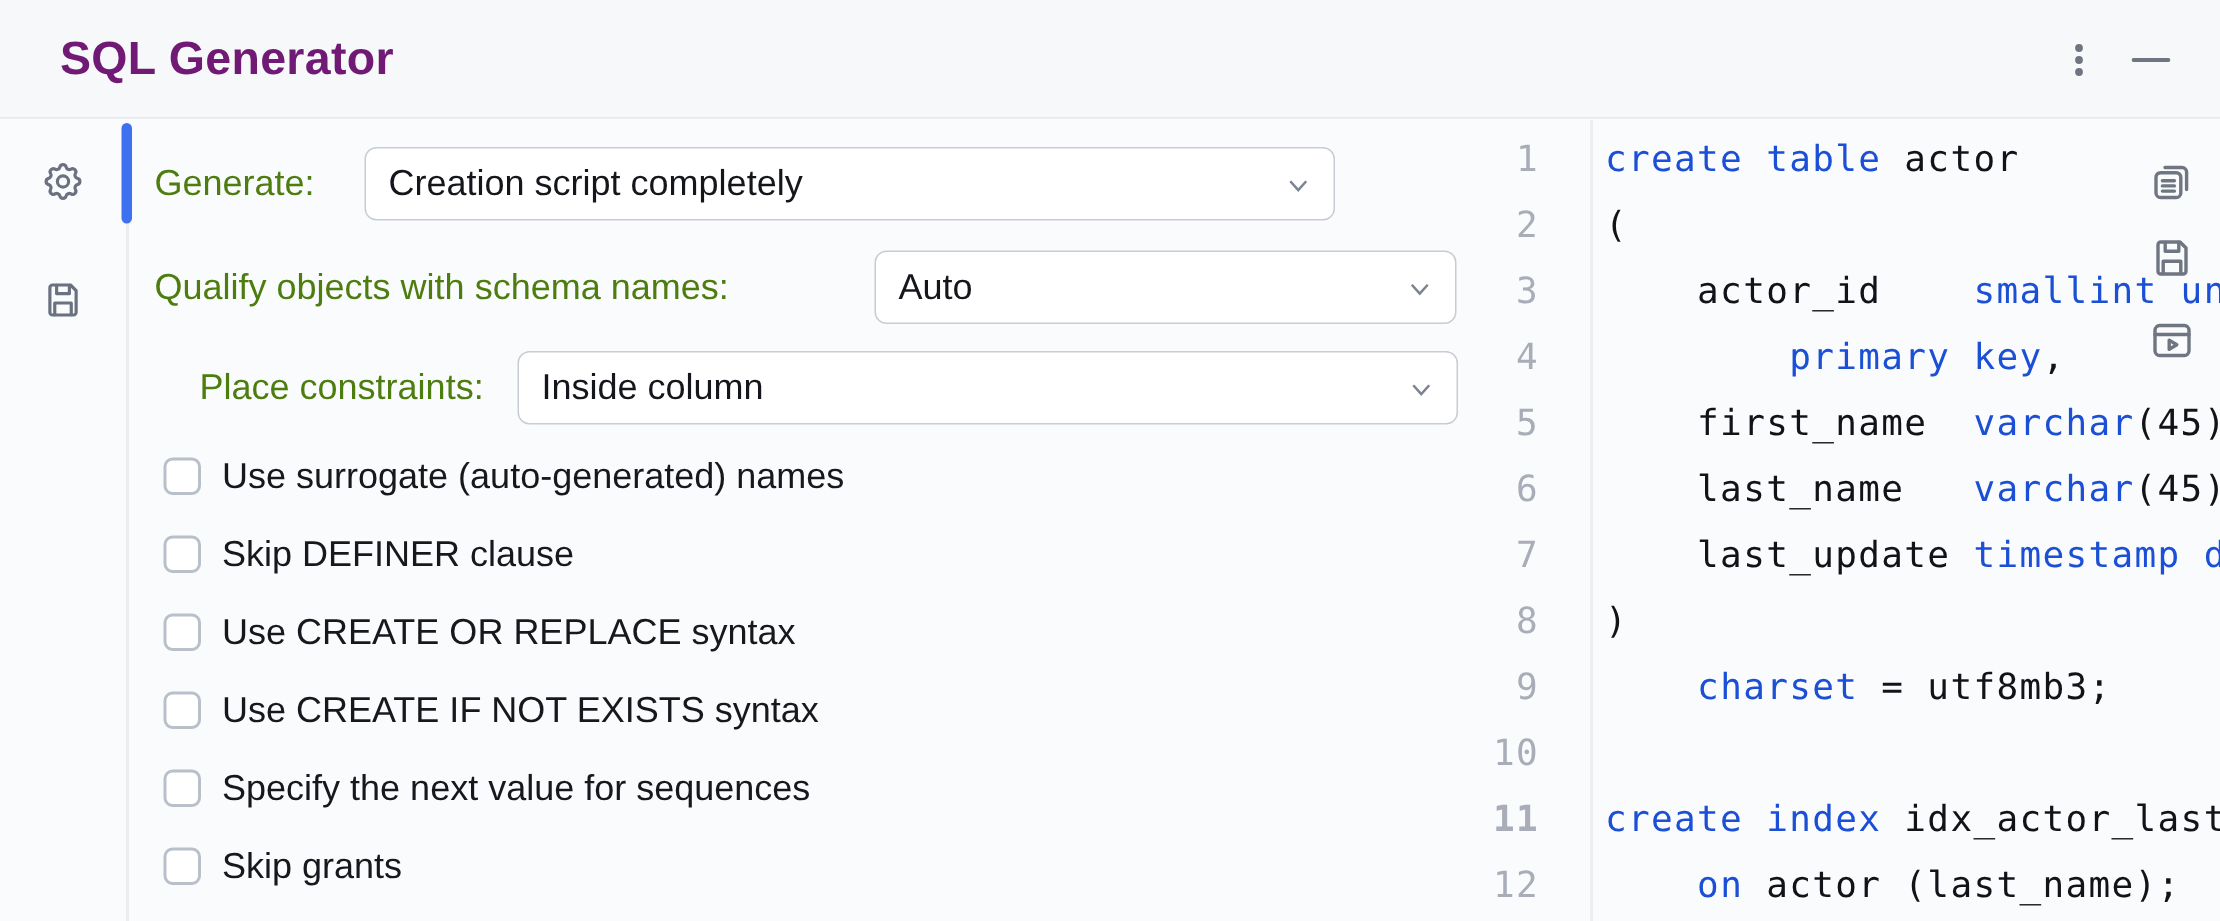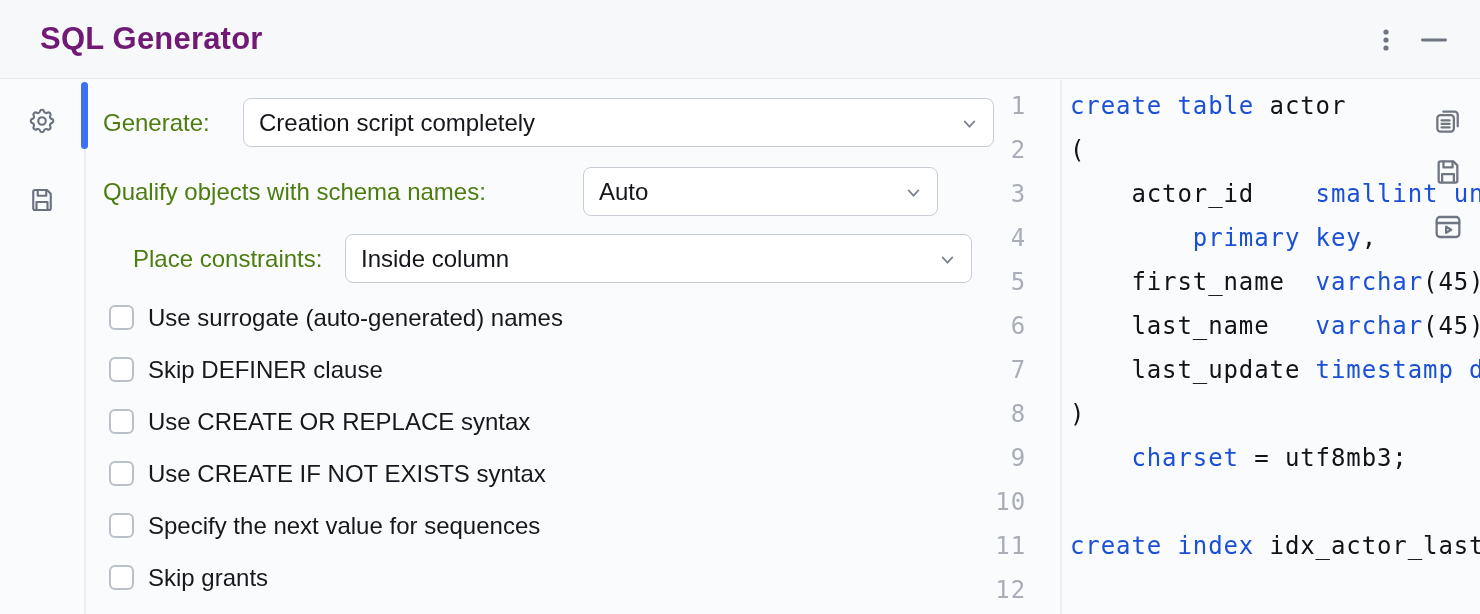--- a/index.html
+++ b/index.html
@@ -20,22 +20,22 @@
 
   
   .scroll-track{position:absolute;left:84px;top:148px;bottom:0;width:2px;background:#ecedf0;}
   .scroll-thumb{position:absolute;left:81px;top:82px;width:7px;height:67px;border-radius:4px;background:#3e71f0;}
 
   
   .frm-label{position:absolute;height:49px;line-height:49px;font-size:24px;color:#4d7c0f;white-space:nowrap;}
   .combo{position:absolute;height:49px;background:#ffffff;border:1px solid #c8ccd4;border-radius:8px;box-sizing:border-box;cursor:pointer;}
   .combo-val{position:absolute;left:15px;top:0;height:47px;line-height:47px;font-size:24px;color:#14161b;white-space:nowrap;}
   .combo-chev{position:absolute;right:15px;top:16px;width:17px;height:17px;color:#7c8492;}
-  .lbl-1{left:103px;top:98px;}  .combo-1{left:243px;top:98px;width:751px;}
-  .lbl-2{left:103px;top:167px;} .combo-2{left:583px;top:167px;width:355px;}
+  .lbl-1{left:103px;top:98px;}  .combo-1{left:243px;top:98px;width:647px;}
+  .lbl-2{left:103px;top:167px;} .combo-2{left:583px;top:167px;width:388px;}
   .lbl-3{left:103px;top:234px;margin-left:30px;} .combo-3{left:345px;top:234px;width:627px;}
 
   .cb-row{position:absolute;left:109px;height:28px;cursor:pointer;}
   .cb-box{position:absolute;left:0;top:0;width:25px;height:25px;background:#fff;border:2px solid #b9c0ca;border-radius:6px;box-sizing:border-box;}
   .cb-label{position:absolute;left:39px;top:-1px;line-height:28px;font-size:24px;color:#16181e;white-space:nowrap;}
 
   
   .gutter-line{position:absolute;left:1060px;top:80px;bottom:0;width:2px;background:#edeef1;}
   .code-area{position:absolute;left:880px;top:80px;width:600px;bottom:0;overflow:hidden;font-family:"DejaVu Sans Mono",monospace;font-size:24px;letter-spacing:.9px;}
   .code-row{position:absolute;left:0;height:44px;line-height:44px;width:600px;}
@@ -188,25 +188,26 @@
       </div>
       <div class="code-row" style="top: 356px;">
         <span class="ln-num" style="color: rgb(168, 173, 184);">9</span>
         <span class="ln-code"><span style="color: rgb(17, 19, 24);">    </span><span style="color: rgb(26, 79, 214);">charset</span><span style="color: rgb(17, 19, 24);"> = utf8mb3;</span></span>
       </div>
       <div class="code-row" style="top: 400px;">
         <span class="ln-num" style="color: rgb(168, 173, 184);">10</span>
         <span class="ln-code"></span>
       </div>
       <div class="code-row" style="top: 444px;">
-        <span class="ln-num" style="color: rgb(168, 173, 184);">11</span>
+        <span class="ln-num" style="color: rgb(168, 173, 184); font-weight: bold;">11</span>
         <span class="ln-code"><span style="color: rgb(26, 79, 214);">create index</span><span style="color: rgb(17, 19, 24);"> idx_actor_last_name</span></span>
       </div>
       <div class="code-row" style="top: 488px;">
         <span class="ln-num" style="color: rgb(168, 173, 184);">12</span>
+        <span class="ln-code"><span style="color: rgb(17, 19, 24);">    </span><span style="color: rgb(26, 79, 214);">on</span><span style="color: rgb(17, 19, 24);"> actor (last_name);</span></span>
       </div>
     </div>
 
   <div class="ed-btn ed-copy">
     <span>
       <svg viewBox="0 0 24 24" fill="none" stroke="currentColor" stroke-width="1.7" stroke-linecap="round" stroke-linejoin="round">
         <path d="M8.5 5 H17 a2.3 2.3 0 0 1 2.3 2.3 V16"></path>
         <rect x="4" y="7.6" width="12.4" height="12.4" rx="2.3"></rect>
         <line x1="7.2" y1="11.6" x2="13.2" y2="11.6"></line>
         <line x1="7.2" y1="14.2" x2="13.2" y2="14.2"></line>

